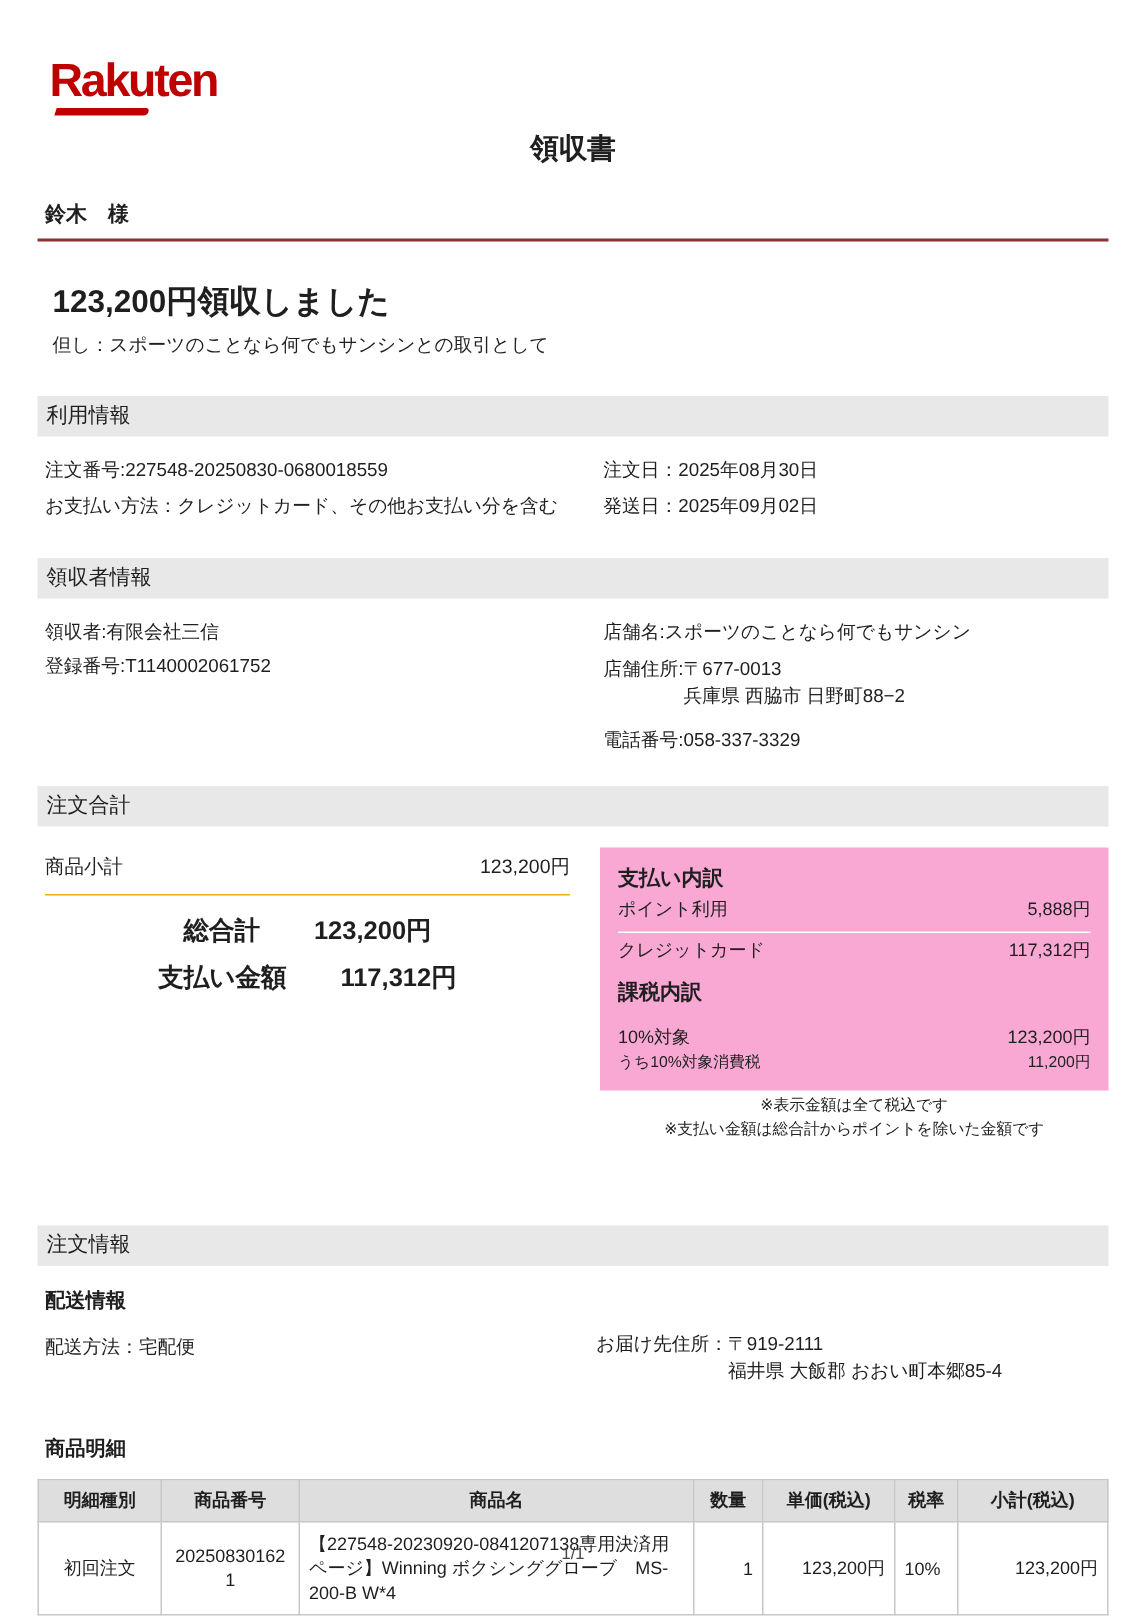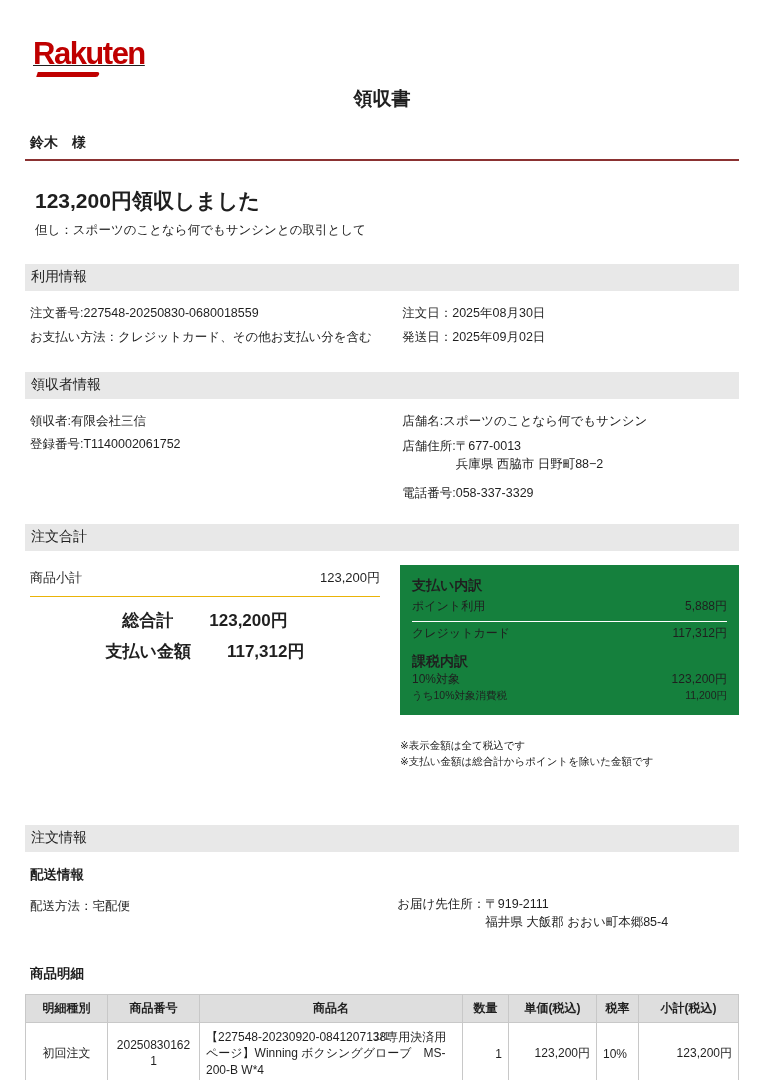--- a/index.html
+++ b/index.html
@@ -12,21 +12,21 @@
   .page {
     position: relative;
     width: 764px;
     height: 1080px;
     margin: 0 auto;
     background: #fff;
     padding: 36px 25px 0 25px;
     overflow: hidden;
   }
   
-  .top-row { display: flex; justify-content: space-between; align-items: center; text-decoration: underline; }
+  .top-row { display: flex; justify-content: space-between; align-items: center; }
   .logo { position: relative; padding-left: 8px; }
   .logo-text {
     color: #bf0000;
     font-size: 31px;
     font-weight: bold;
     letter-spacing: -1.5px;
   }
   .logo-swoosh {
     position: absolute;
     left: 12px; top: 36px;
@@ -74,32 +74,32 @@
     display: flex; justify-content: space-between;
     font-size: 13px; padding: 4px 0 9px 0;
     border-bottom: 1px solid #eab308;
   }
   .big-row {
     display: flex; justify-content: center;
     font-size: 17px; font-weight: bold; margin-top: 12px; gap: 36px;
   }
   .big-row + .big-row { margin-top: 8px; }
   .totals-right { flex: 1; margin-left: 20px; }
-  .pay-box { background: #15803d; padding: 12px 12px 12px 12px; }
+  .pay-box { background: #f9a8d4; padding: 12px 12px 12px 12px; }
   .pay-box-heading { font-size: 14px; font-weight: bold; }
   .pay-row {
     display: flex; justify-content: space-between;
     font-size: 12px; padding: 3px 0 6px 0;
     border-bottom: 1px solid #ffffff;
   }
   .pay-row.last { border-bottom: none; }
   .tax-heading { font-size: 14px; font-weight: bold; margin-top: 5px; }
-  .tax-row { display: flex; justify-content: space-between; font-size: 12px; margin-top: 0; }
+  .tax-row { display: flex; justify-content: space-between; font-size: 12px; margin-top: 12px; }
   .tax-row.small { font-size: 10.5px; margin-top: 1px; }
-  .notes { text-align: left; font-size: 10.5px; line-height: 1.55; margin-top: 22px; color: #222; }
+  .notes { text-align: center; font-size: 10.5px; line-height: 1.55; margin-top: 2px; color: #222; }
   
   .sub-heading { font-size: 13.5px; font-weight: bold; padding: 14px 0 2px 5px; }
   .delivery-cols { display: flex; padding: 9px 0 0 5px; }
   
   .items-heading { font-size: 13.5px; font-weight: bold; margin-top: 34px; padding-left: 5px; }
   table.items {
     width: 100%; margin-top: 11px;
     border-collapse: collapse;
     font-size: 12px;
   }

